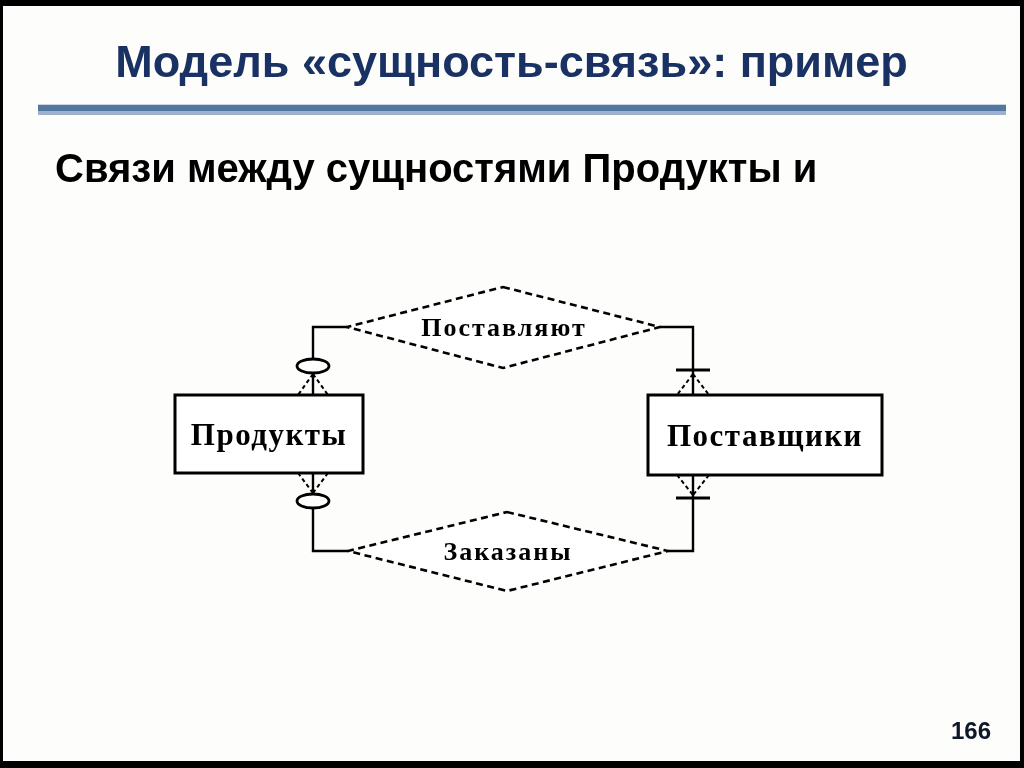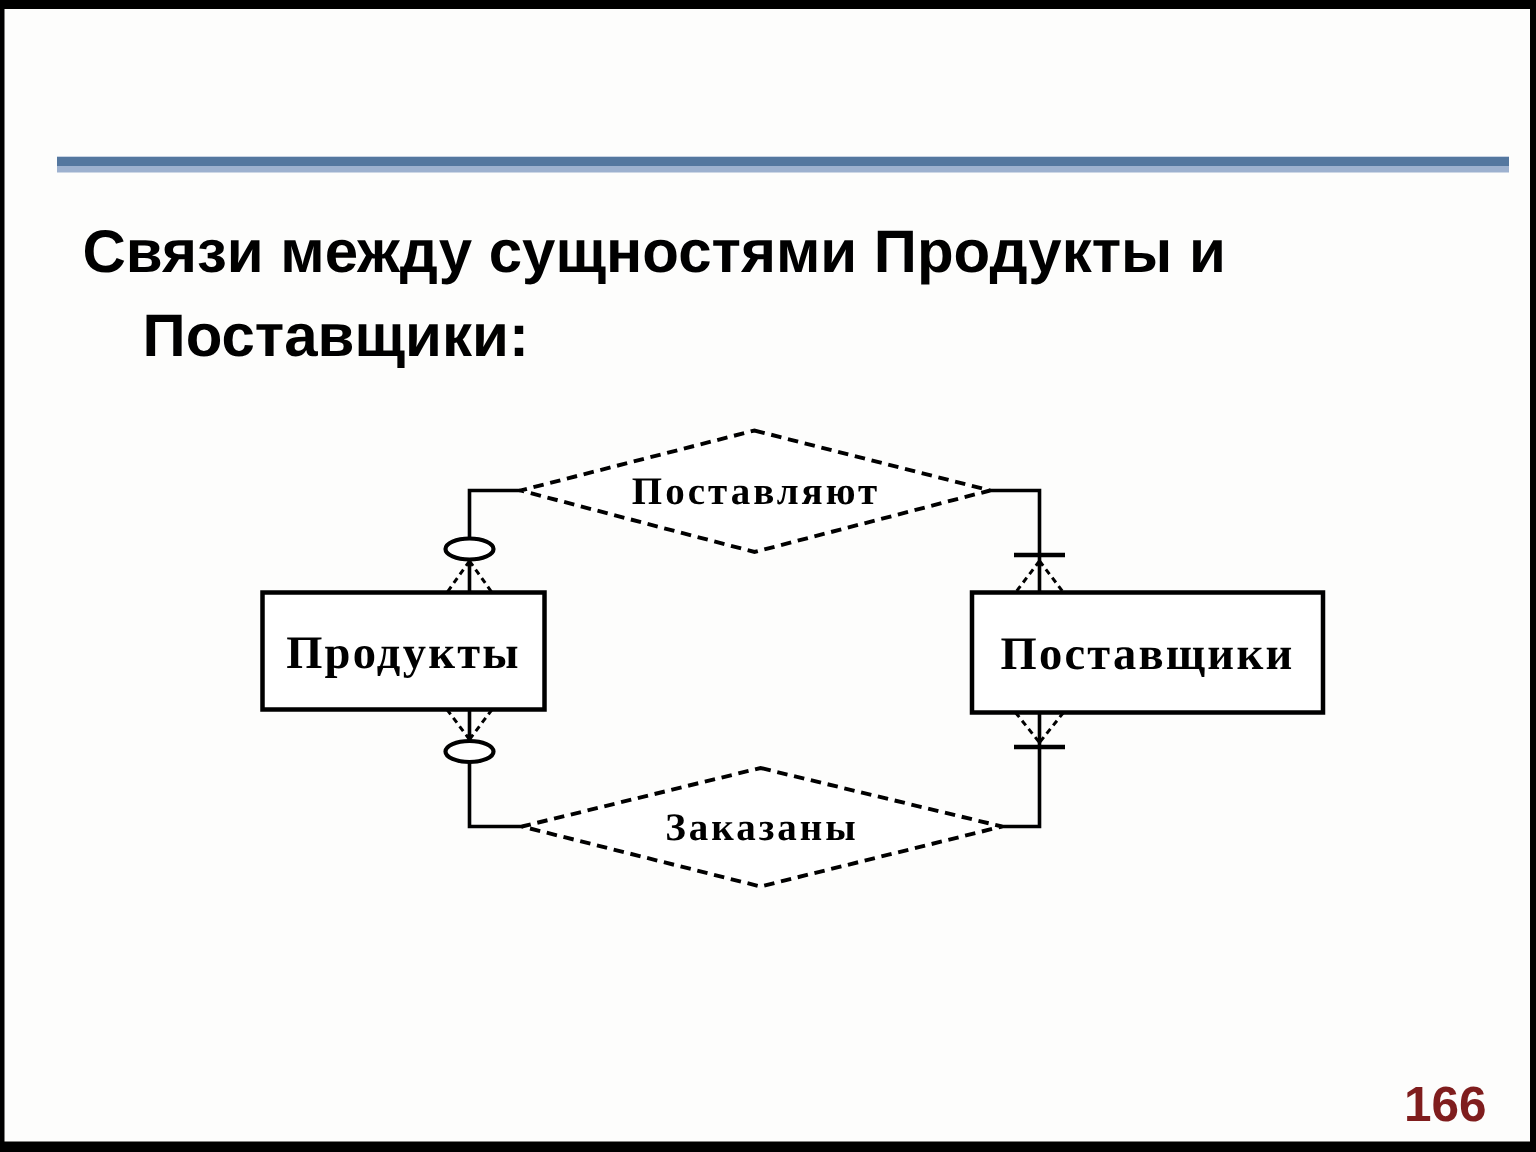--- a/index.html
+++ b/index.html
@@ -54,35 +54,35 @@
   }
   .rel-label {
     font-family: "Liberation Serif", serif;
     font-size: 26px; font-weight: bold;
     letter-spacing: 2px; fill: #000;
     text-anchor: middle;
   }
   .page-number {
     position: absolute;
     right: 29px; top: 711px;
-    font-size: 33px;
+    font-size: 24px;
     font-weight: bold;
-    color: #7f1d1d;
+    color: #0f172a;
   }
 </style>
 </head>
 <body>
 
 <div id="slide">
 
+  <div class="page-title">Модель «сущность-связь»: пример</div>
 
   <div class="accent-line"></div>
 
   <div id="body-line1" class="body-text">Связи между сущностями Продукты и</div>
-  <div id="body-line2" class="body-text">Поставщики:</div>
 
   <svg id="diagram-svg" width="740" height="340" viewBox="0 0 740 340" xmlns="http://www.w3.org/2000/svg">
 
     <g>
       <polyline class="conn" points="187,57 153,57 153,125"></polyline>
       <line class="crow" x1="153" y1="104" x2="138" y2="125"></line>
       <line class="crow" x1="153" y1="104" x2="168" y2="125"></line>
       <ellipse class="card-circle" cx="153" cy="96" rx="16" ry="7"></ellipse>
     </g>
 

